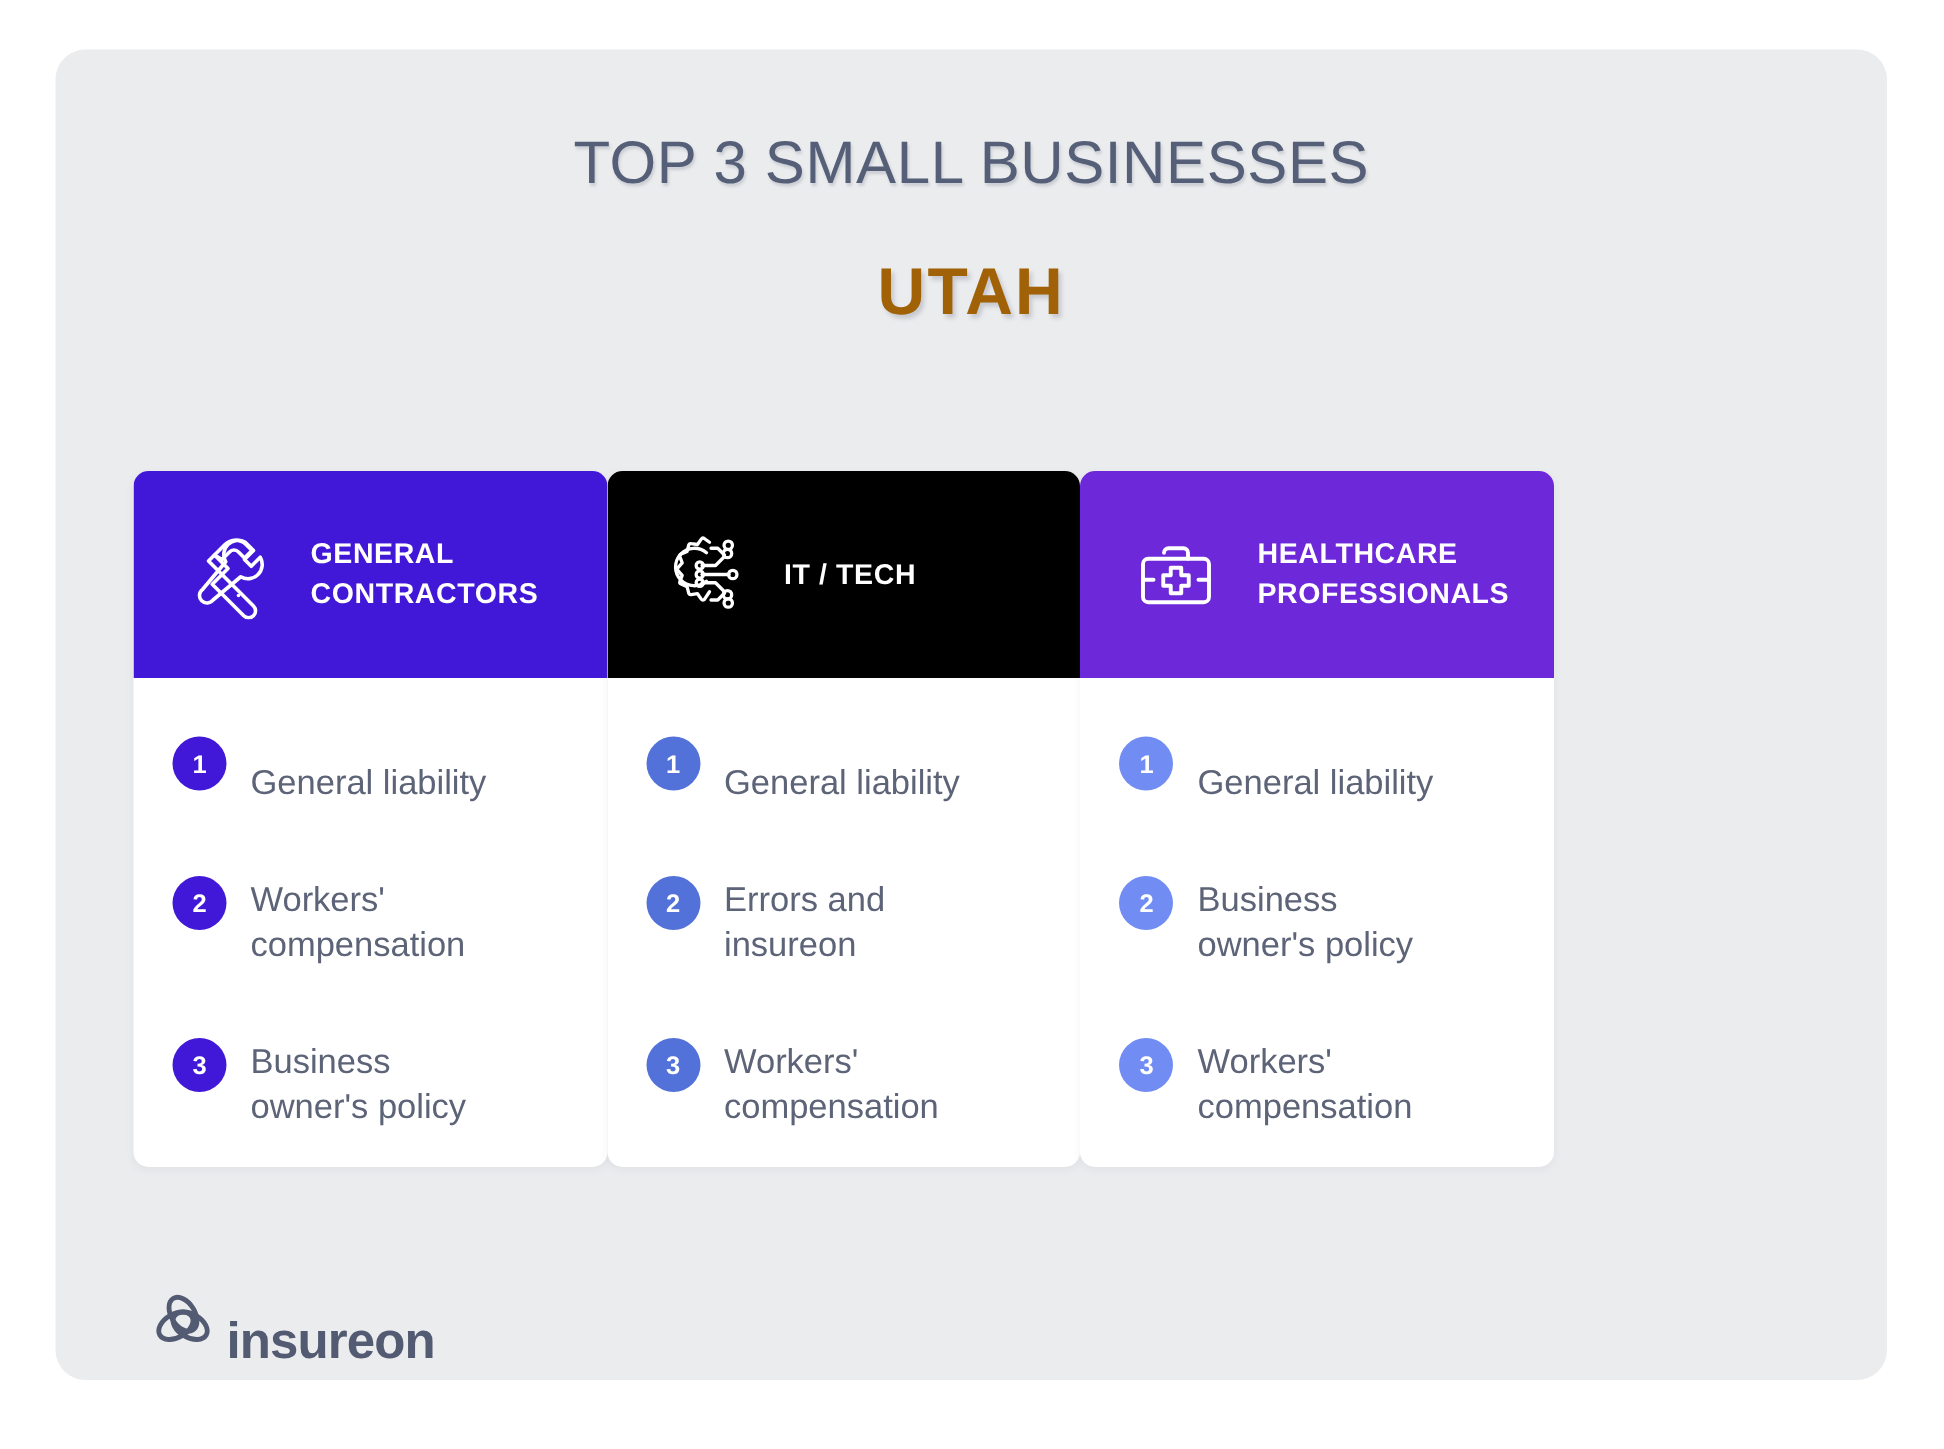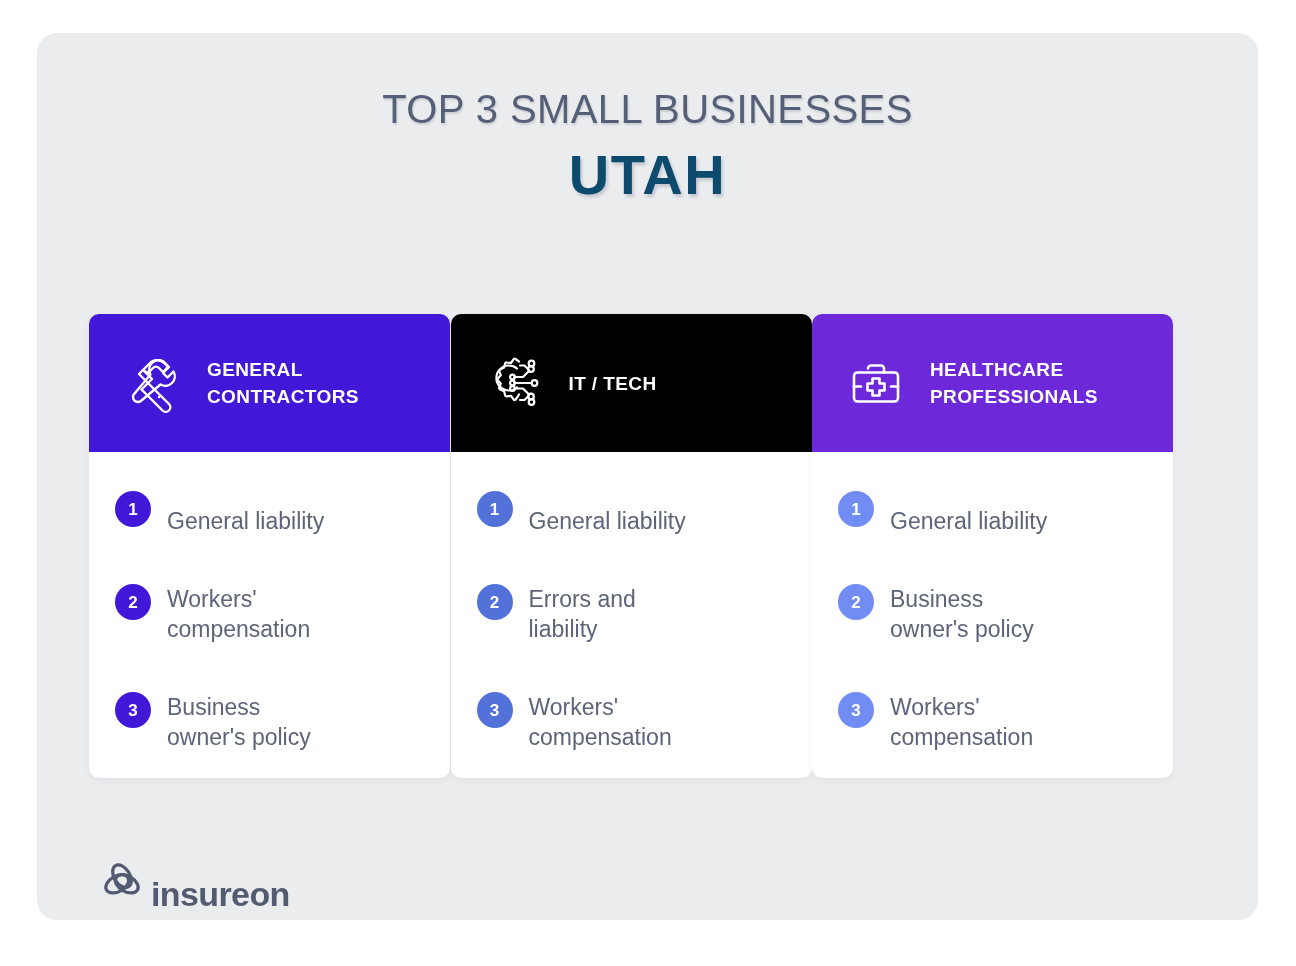--- a/index.html
+++ b/index.html
@@ -45,36 +45,36 @@
     font-size: 40px;
     font-weight: 300;
     letter-spacing: 0.4px;
     color: #555f77;
     line-height: 53px;
     text-shadow: 1px 2px 2px rgba(120,128,145,0.28);
     white-space: nowrap;
   }
 
   .heading-state {
-    margin-top: 8px;
+    margin-top: 28px;
     font-family: "Liberation Sans", sans-serif;
-    font-size: 56px;
+    font-size: 44px;
     font-weight: bold;
     letter-spacing: 1.5px;
-    color: #0c4a6e;
+    color: #a16207;
     line-height: 62px;
     text-shadow: 2px 3px 3px rgba(120,128,145,0.33);
   }
 
   
   .cards {
     position: absolute;
     left: 52px;
     top: 281px;
-    width: 1084px;
+    width: 947px;
     display: flex;
     justify-content: space-between;
   }
 
   .card {
     width: 361px;
     background: #ffffff;
     border-radius: 10px;
     box-shadow: 0 2px 6px rgba(90,100,120,0.07);
     overflow: hidden;
@@ -244,21 +244,21 @@
           <span class="card-title">IT / TECH</span>
         </div>
         <div class="card-body">
           <div class="list-item">
             <span class="badge" style="background:#5271d9">1</span>
             <span class="item-label">General liability</span>
           </div>
           <div class="list-item">
             <span class="badge" style="background:#5271d9">2</span>
             <span class="item-label">Errors and
-liability</span>
+insureon</span>
           </div>
           <div class="list-item">
             <span class="badge" style="background:#5271d9">3</span>
             <span class="item-label">Workers'
 compensation</span>
           </div>
         </div>
       </div>
 
       <div class="card">

